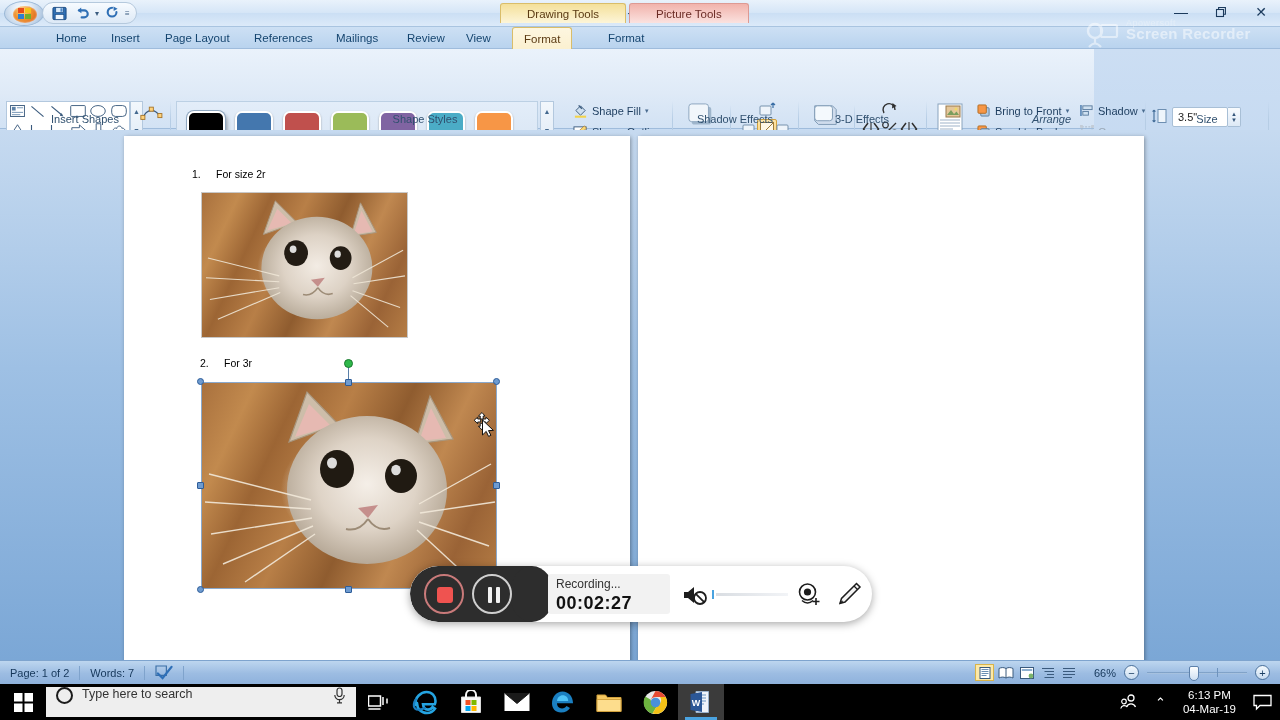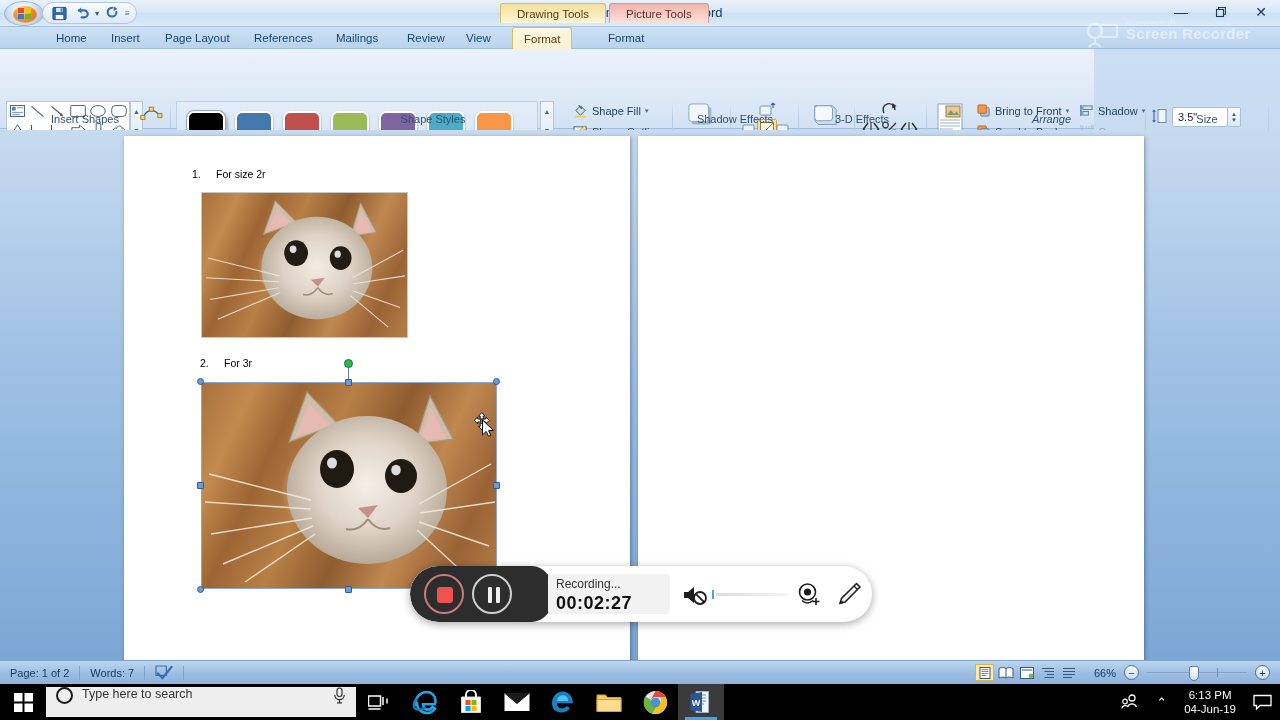--- a/index.html
+++ b/index.html
@@ -52,21 +52,21 @@
   .qat-btn { width:20px; height:18px; display:flex; align-items:center; justify-content:center;
              border-radius:2px; cursor:default; }
   .qat-caret { font-size:8px; color:#3b5c80; }
 
   .win-title {
     position:absolute; left:0; top:5px; width:1280px; text-align:center;
     font-size:13px; color:#14395e; pointer-events:none;
   }
   .ctx-tabs { position:absolute; left:500px; top:3px; height:20px; display:flex; }
   .ctx-tab {
-    height:20px; padding:0 16px; font-size:11.5px; color:#5a3a13; line-height:20px;
+    height:20px; padding:0 26px; font-size:11.5px; color:#5a3a13; line-height:20px;
     border-top-left-radius:3px; border-top-right-radius:3px;
     border:1px solid #c9a84a; border-bottom:none;
   }
   .ctx-tab.drawing {
     background: linear-gradient(to bottom,#f4e09a,#fdf5d8);
     border-color:#d9bd6a;
   }
   .ctx-tab.picture {
     background: linear-gradient(to bottom,#f1b3ac,#fbe2df);
     border-color:#dd9a93; color:#6b2c26; margin-left:3px;
@@ -747,21 +747,21 @@
             <path d="M3 7 L7.5 2.5" stroke="#5f82a6"></path>
             <path d="M7.8 6.2 V8.2 H5.8 Z" fill="#5f82a6"></path>
           </svg>
       </div>
 
       <div class="grp-sep" style="left:1268px;"></div>
     </div>
 
     <div class="ribbon-labels">
       <div class="grp-label" style="left:0px;   width:170px;">Insert Shapes</div>
-      <div class="grp-label" style="left:184px; width:498px;">Shape Styles</div>
+      <div class="grp-label" style="left:176px; width:498px;">Shape Styles</div>
       <div class="grp-label" style="left:674px; width:122px;">Shadow Effects</div>
       <div class="grp-label" style="left:800px; width:124px;">3-D Effects</div>
       <div class="grp-label" style="left:944px; width:215px;font-style:italic;">Arrange</div>
       <div class="grp-label" style="left:1147px;width:120px;">Size</div>
     </div>
 
     <div class="doc-area">
 
       <div class="page page1">
 
@@ -1079,21 +1079,21 @@
         <svg width="19" height="17" viewBox="0 0 19 17">
           <circle cx="11" cy="4" r="3" fill="none" stroke="#fff" stroke-width="1.3"></circle>
           <path d="M6.5 13 A4.8 4.8 0 0 1 15.5 13" fill="none" stroke="#fff" stroke-width="1.3"></path>
           <circle cx="4" cy="7.5" r="2.3" fill="none" stroke="#fff" stroke-width="1.2"></circle>
           <path d="M0.8 14.5 A3.6 3.6 0 0 1 7.2 13" fill="none" stroke="#fff" stroke-width="1.2"></path>
         </svg>
       </div>
       <div class="tray-item" style="font-size:13px;">⌃</div>
       <div class="clock">
         <span>6:13 PM</span>
-        <span>04-Jun-19</span>
+        <span>04-Mar-19</span>
       </div>
       <div class="tray-item">
         <svg width="19" height="17" viewBox="0 0 19 17">
           <path d="M1 1.5 H18 V11.5 H7 L3.5 15 V11.5 H1 Z" fill="none" stroke="#fff" stroke-width="1.3"></path>
         </svg>
       </div>
     </div>
   </div>
 
 </div>

